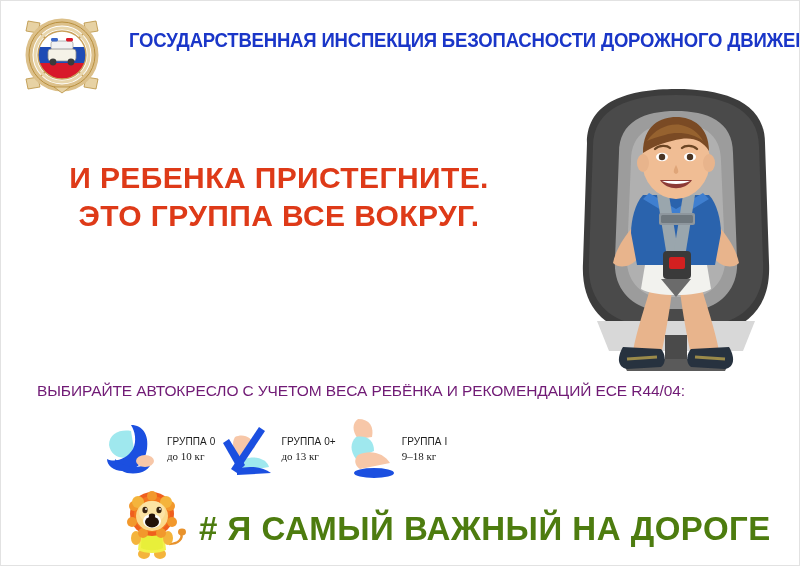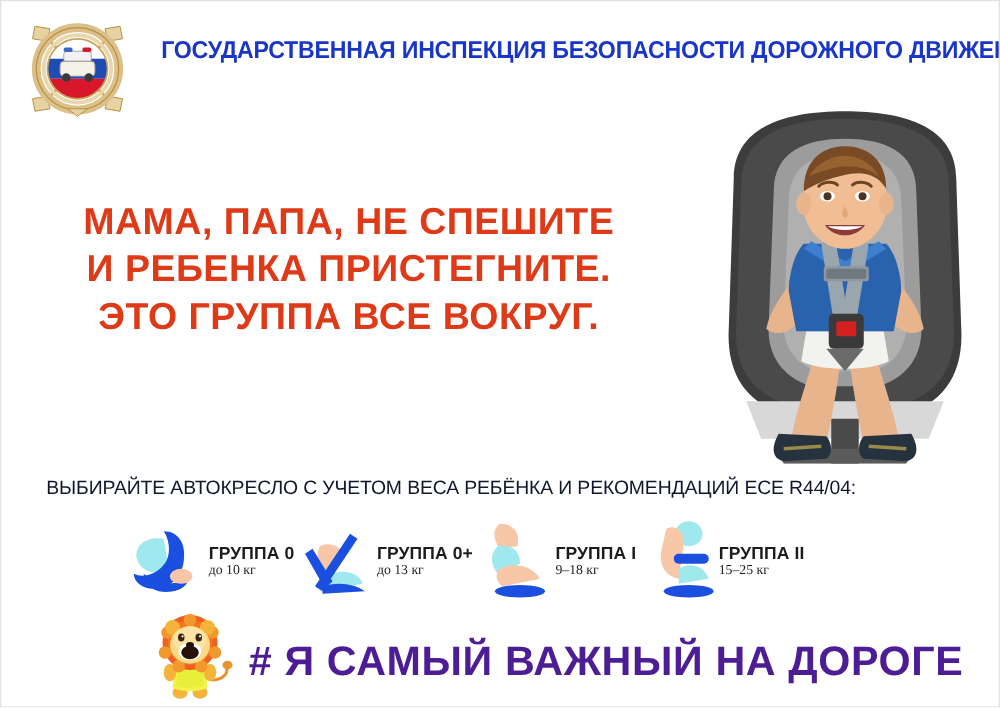--- a/index.html
+++ b/index.html
@@ -67,21 +67,21 @@
     position: absolute;
     left: 556px; top: 82px;
     width: 238px; height: 288px;
   }
 
   
   #instruction {
     position: absolute;
     left: 36px; top: 381px;
     width: 740px;
-    color: #0f172a;
+    color: #701a75;
     font-size: 15.5px;
     font-weight: normal;
     letter-spacing: -0.1px;
     white-space: nowrap;
     font-family: "Liberation Sans Narrow", "Liberation Sans", sans-serif;
   }
 
   
   #groups {
     position: absolute;
@@ -99,45 +99,44 @@
   .group-pict {
     width: 62px;
     height: 68px;
     flex: 0 0 auto;
   }
   .group-text {
     margin-left: 4px;
     white-space: nowrap;
   }
   .group-name {
-    font-size: 14px;
+    font-size: 10px;
     color: #1c1c1c;
     letter-spacing: 0.1px;
     line-height: 14px;
     font-family: "Liberation Sans Narrow", "Liberation Sans", sans-serif;
-    font-weight: bold;
   }
   .group-weight {
     font-size: 11px;
     color: #1c1c1c;
     line-height: 15px;
     font-family: Liberation Serif, serif;
   }
 
   
   #lion {
     position: absolute;
     left: 114px; top: 489px;
     width: 76px; height: 72px;
   }
   #hashtag {
     position: absolute;
     left: 198px; top: 508px;
     width: 580px;
-    color: #4c1d95;
+    color: #4d7c0f;
     font-weight: bold;
     font-size: 33px;
     line-height: 40px;
     letter-spacing: 0.5px;
     white-space: nowrap;
     font-family: "Liberation Sans Narrow", "Liberation Sans", sans-serif;
   }
 </style>
 </head>
 <body>
@@ -182,21 +181,20 @@
         <circle cx="53" cy="49" r="3.4" fill="#3b3b3b"></circle>
       </g>
 
       <path d="M36 74 L44 80 L52 74 Z" fill="#e7d2a4" stroke="#b9903f" stroke-width="0.8"></path>
     </svg>
 
     <div id="header-title">ГОСУДАРСТВЕННАЯ ИНСПЕКЦИЯ БЕЗОПАСНОСТИ ДОРОЖНОГО ДВИЖЕНИЯ</div>
   </div>
 
   <div id="slogan">
-    <span class="ln">МАМА, ПАПА, НЕ СПЕШИТЕ</span>
     <span class="ln">И РЕБЕНКА  ПРИСТЕГНИТЕ.</span>
     <span class="ln">ЭТО ГРУППА ВСЕ ВОКРУГ.</span>
   </div>
 
   <svg id="photo" viewBox="0 0 238 288">
 
     <path d="M30 60 C30 18 72 6 119 6 C166 6 208 18 208 60 L212 180
              C214 218 196 240 168 248 L70 248 C42 240 24 218 26 180 Z" fill="#3c3c3c"></path>
     <path d="M36 64 C36 24 74 12 119 12 C164 12 202 24 202 64 L206 178
              C208 212 192 232 166 240 L72 240 C46 232 30 212 32 178 Z" fill="#4a4a4a"></path>
@@ -298,33 +296,20 @@
         <path d="M20 22 C32 20 38 26 38 36 L20 44 C14 36 14 28 20 22 Z" fill="#9fe8ee"></path>
         <path d="M22 40 C34 34 48 38 54 48 L24 54 C18 50 18 44 22 40 Z" fill="#f7c7a8"></path>
         <ellipse cx="38" cy="58" rx="20" ry="5" fill="#1b4fe0"></ellipse>
       </svg>
       <div class="group-text">
         <div class="group-name">ГРУППА I</div>
         <div class="group-weight">9–18 кг</div>
       </div>
     </div>
 
-    <div class="group">
-      <svg class="group-pict" viewBox="0 0 62 68">
-        <ellipse cx="42" cy="12" rx="11" ry="10" fill="#9fe8ee"></ellipse>
-        <path d="M24 8 C32 4 38 10 38 20 L34 48 C24 46 18 38 20 26 Z" fill="#f7c7a8"></path>
-        <path d="M34 40 C44 34 54 38 58 48 L34 52 Z" fill="#9fe8ee"></path>
-        <rect x="30" y="28" width="28" height="8" rx="4" fill="#1b4fe0"></rect>
-        <ellipse cx="42" cy="58" rx="20" ry="5" fill="#1b4fe0"></ellipse>
-      </svg>
-      <div class="group-text">
-        <div class="group-name">ГРУППА II</div>
-        <div class="group-weight">15–25 кг</div>
-      </div>
-    </div>
 
 
   </div>
 
   <svg id="lion" viewBox="0 0 76 72">
 
     <path d="M54 54 C64 54 68 48 66 44" stroke="#e8922c" stroke-width="2.4" fill="none"></path>
     <ellipse cx="67" cy="42" rx="4" ry="3.4" fill="#e8922c"></ellipse>
 
     <ellipse cx="29" cy="64" rx="6" ry="5" fill="#f4b43c"></ellipse>

